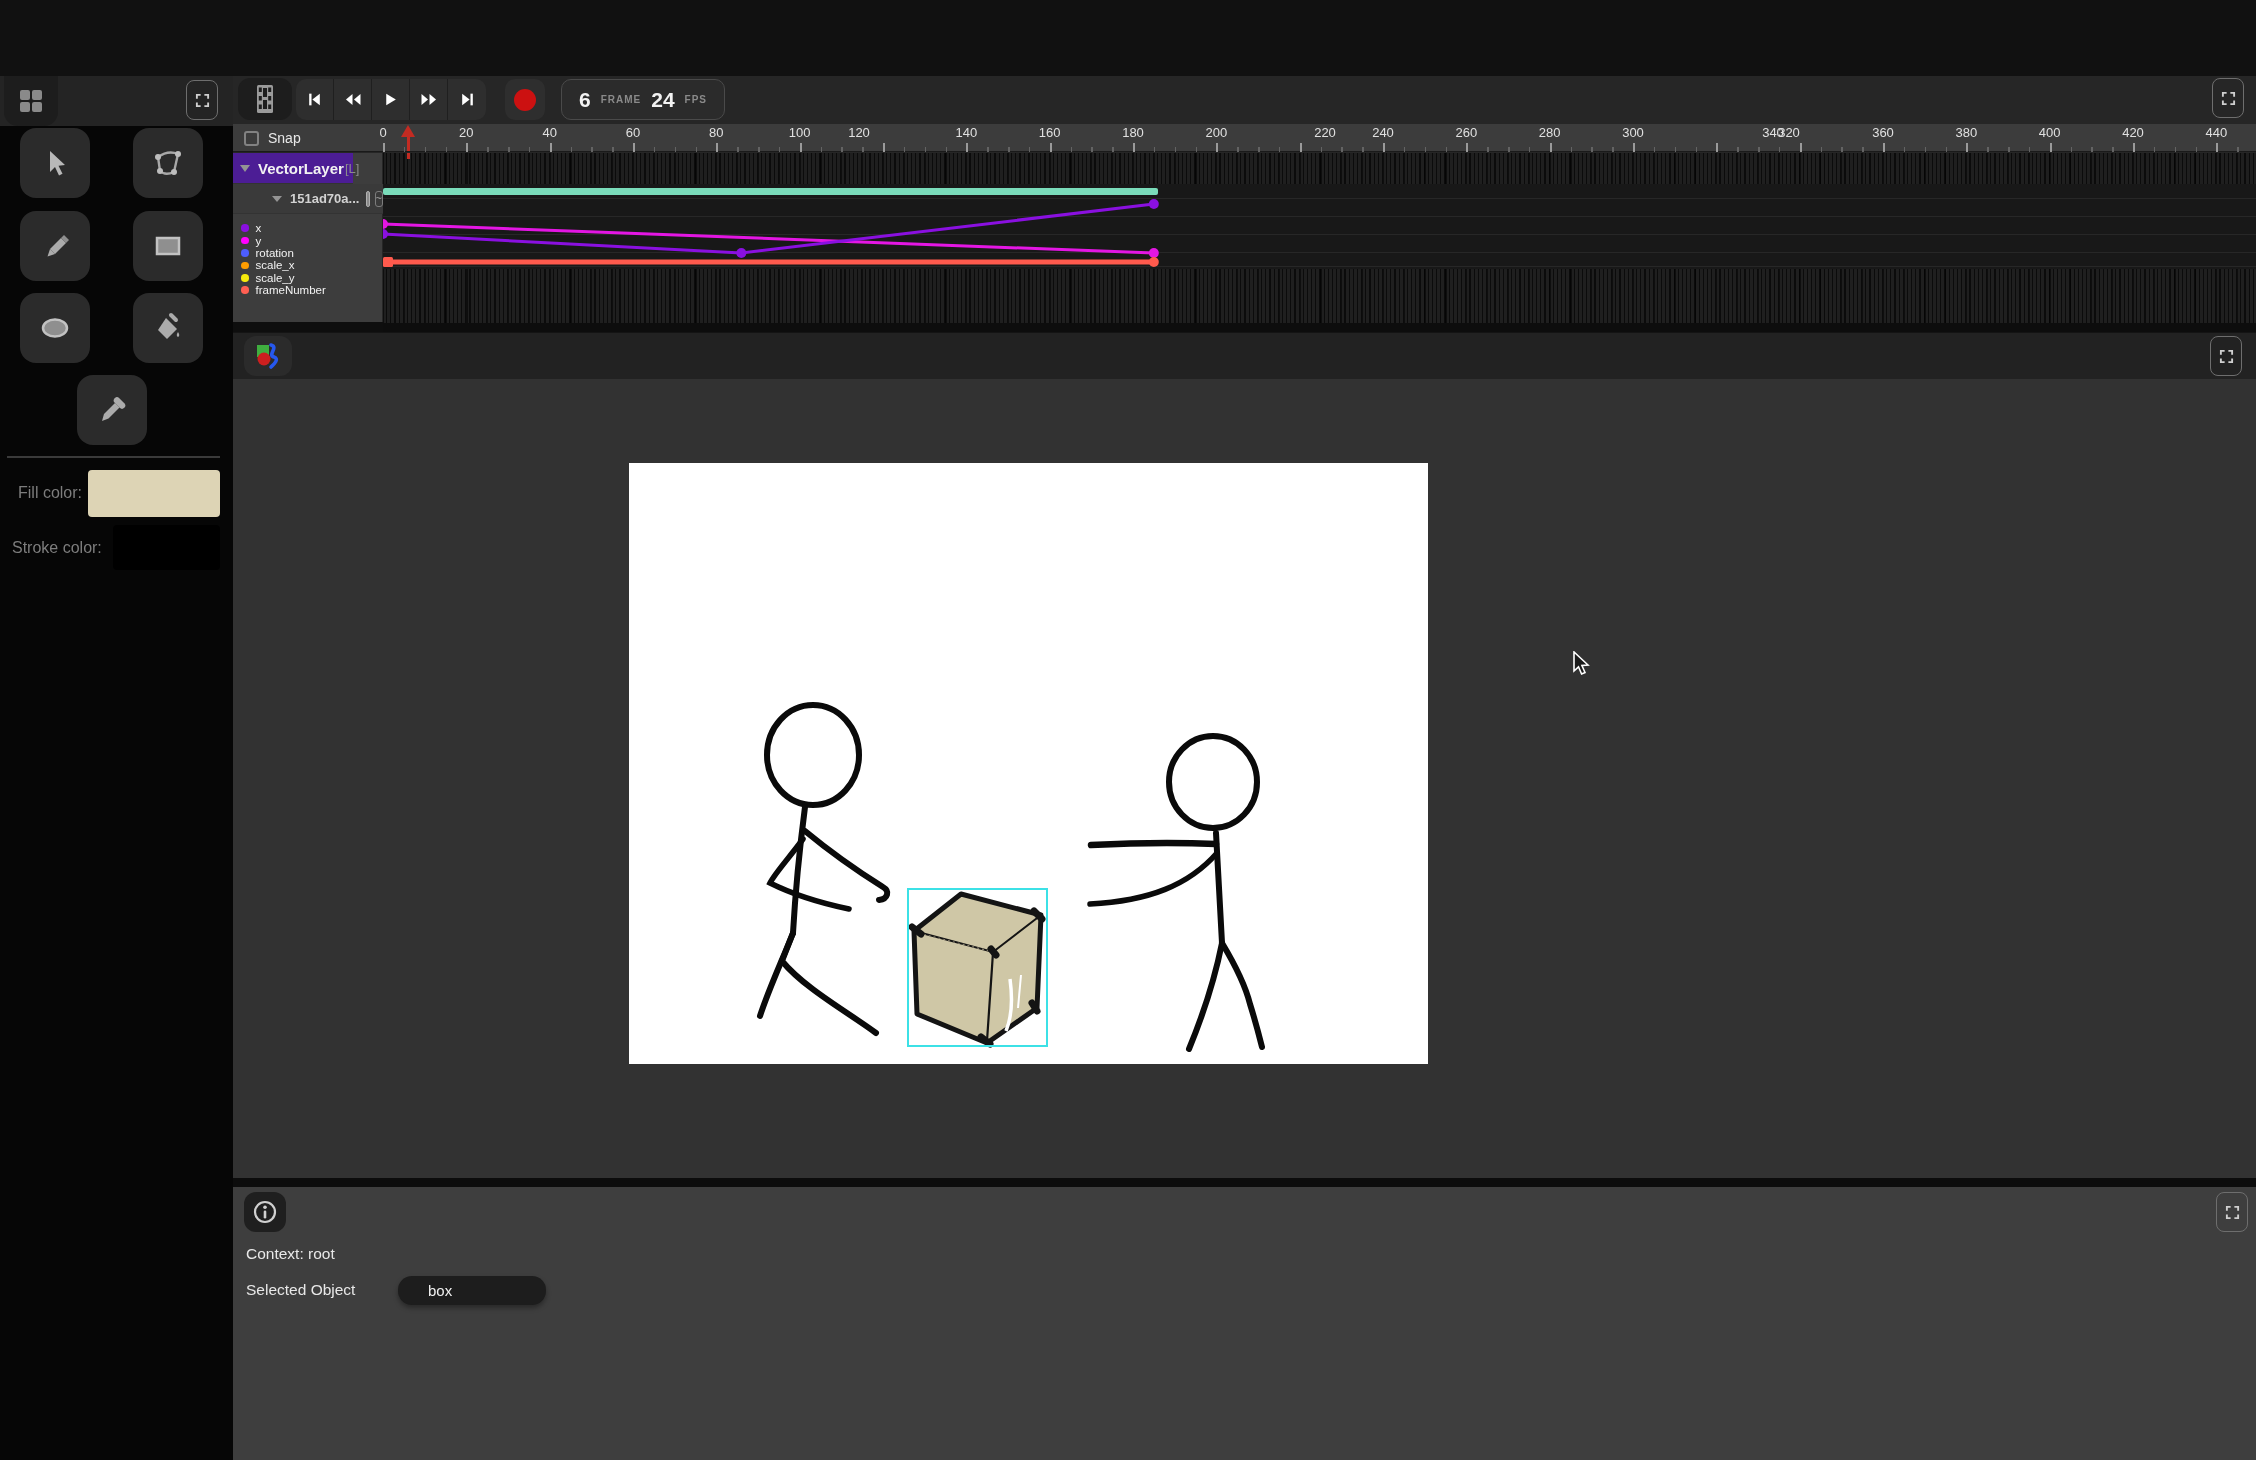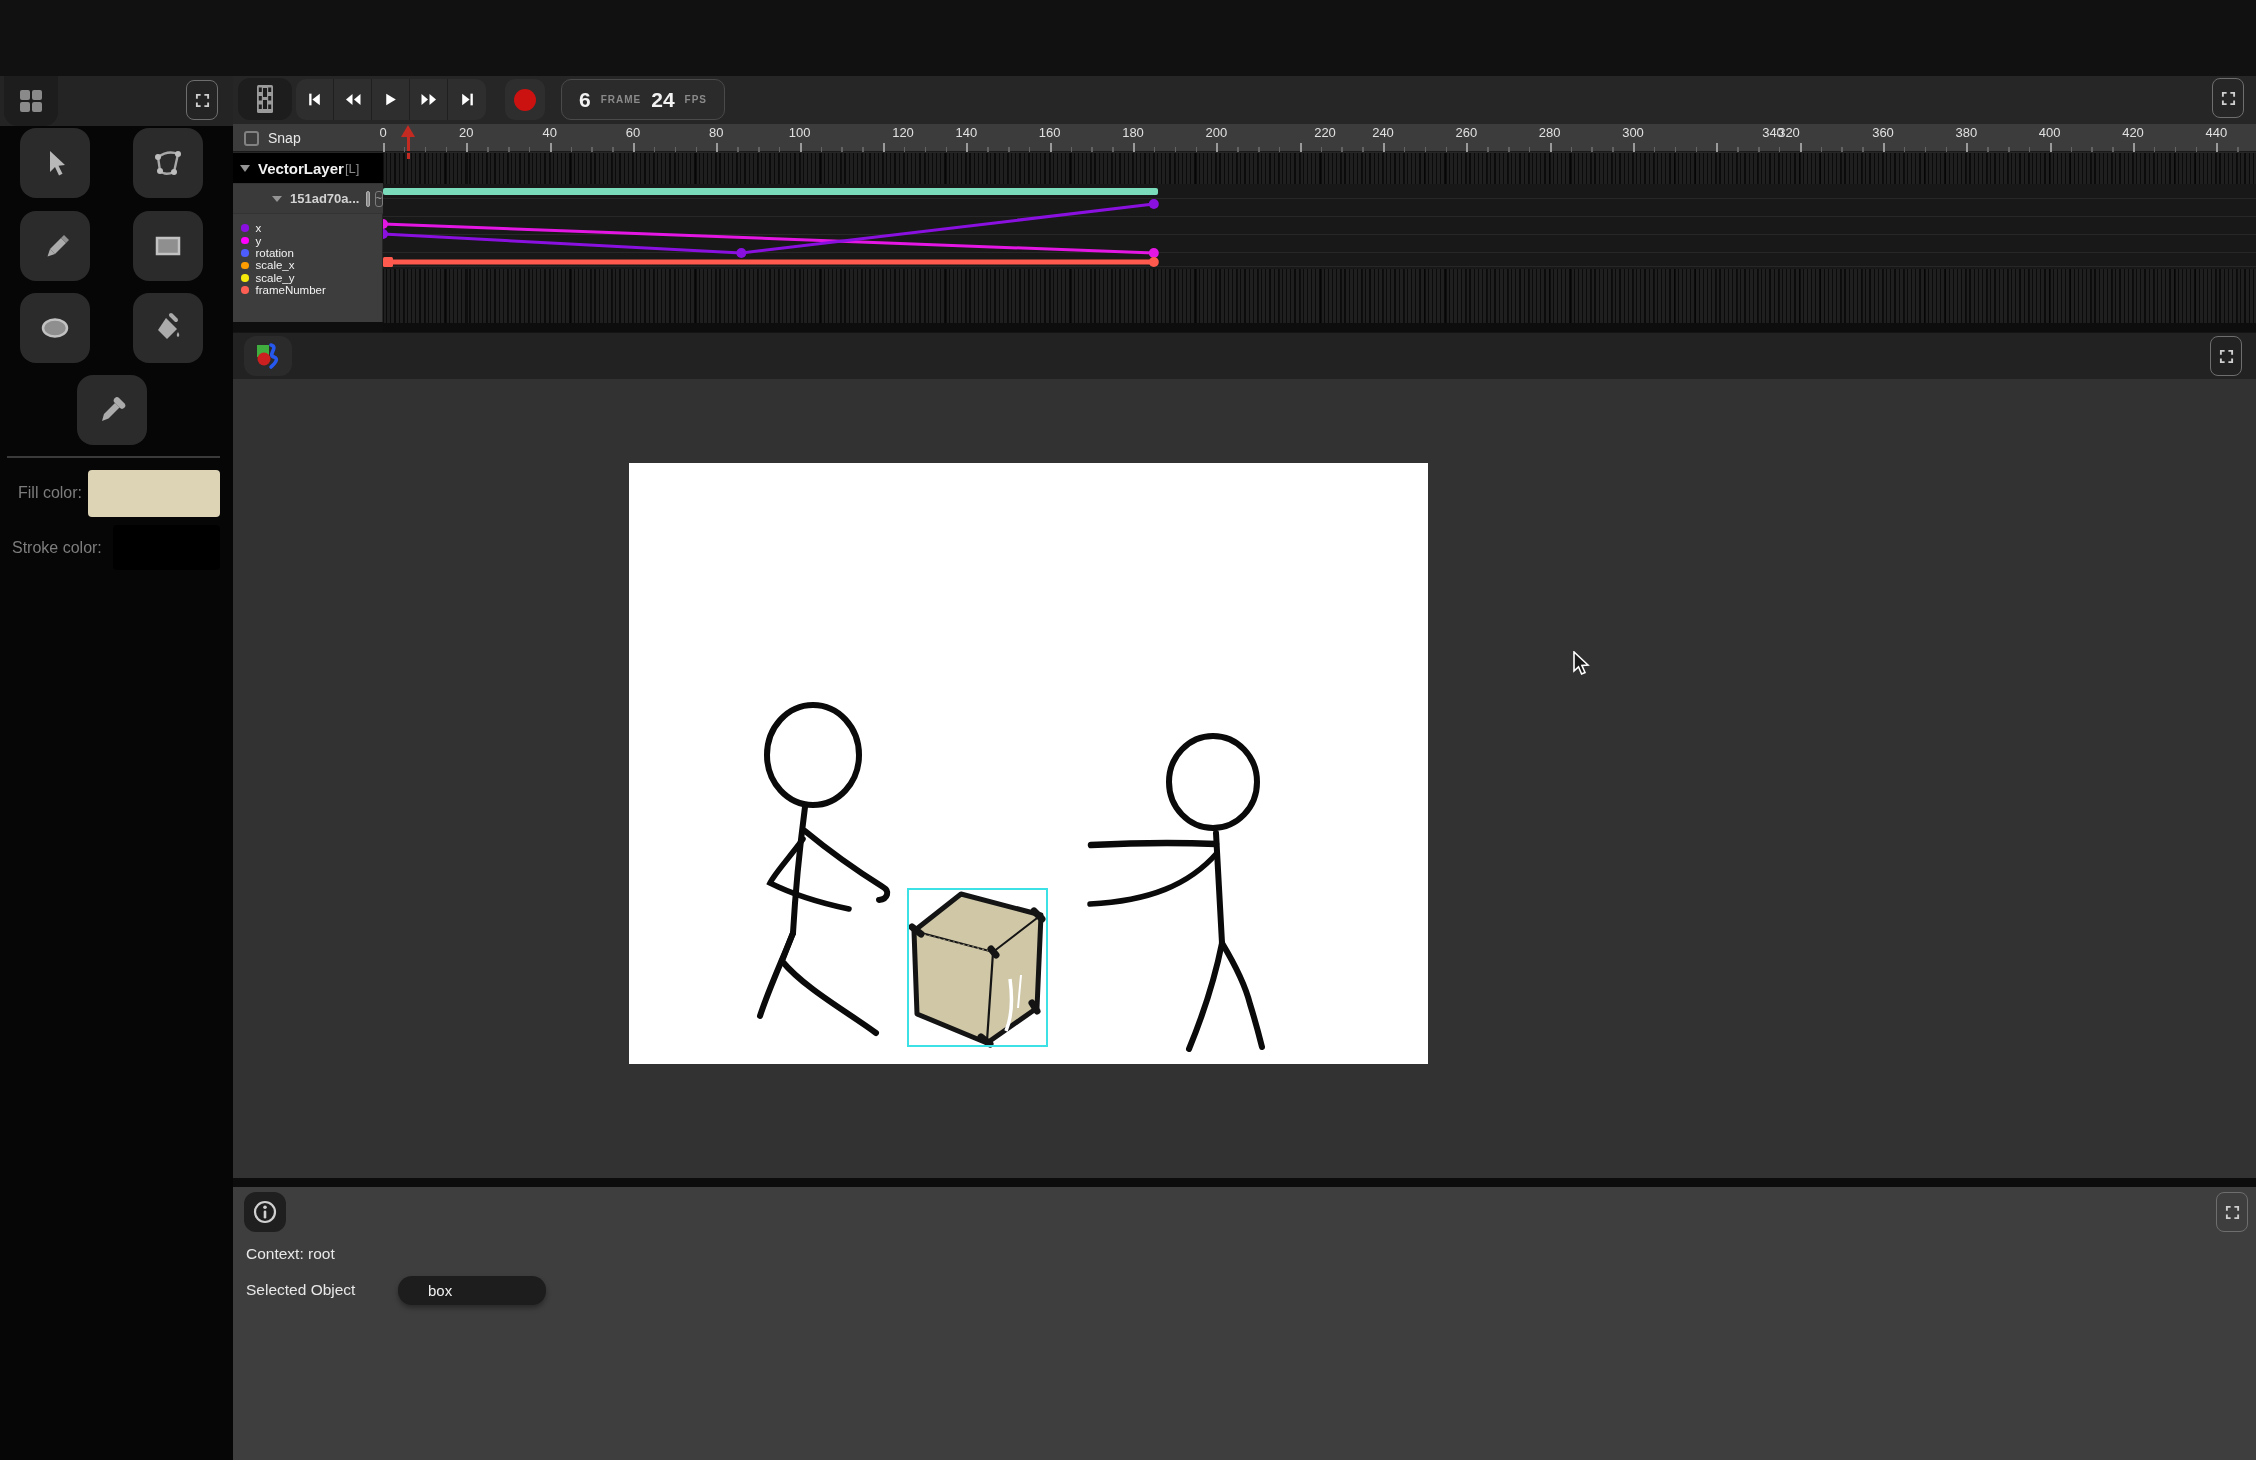--- a/index.html
+++ b/index.html
@@ -63,21 +63,21 @@
   .r-tick-major { position:absolute; bottom:0; width:2px; height:9px; background:#9a9a9a; }
   .r-tick-minor { position:absolute; bottom:0; width:1.5px; height:5px; background:#636363; }
   .playhead { position:absolute; top:1px; transform:translateX(-50%); width:14px; height:26px; }
   .ph-head { position:absolute; left:0; top:0; width:0; height:0;
              border-left:7px solid transparent; border-right:7px solid transparent; border-bottom:12px solid #c32b22; }
   .ph-stem { position:absolute; left:5.5px; top:11px; width:3px; height:15px; background:#c32b22; }
 
   
   .tl-content { position:absolute; left:0; top:77px; width:2023px; height:179px; background:#0e0e0e; }
   .names-col { position:absolute; left:0; top:0; width:150px; height:169px; background:#3d3d3d; border-right:1px solid #262626; }
-  .row-layer { position:absolute; left:0; top:0; width:150px; height:31px; background:#000000;
+  .row-layer { position:absolute; left:0; top:0; width:120px; height:31px; background:#4c1d95;
                display:flex; align-items:center; border-bottom:1px solid #333; }
   .row-object { position:absolute; left:0; top:31px; width:150px; height:30px; background:#3a3a3a;
                 display:flex; align-items:center; border-bottom:1px solid #333; }
   .tri { width:0; height:0; border-left:5.5px solid transparent; border-right:5.5px solid transparent;
          border-top:7px solid #949494; margin-right:8px; }
   .layer-name { color:#f2f2f2; font-size:15px; font-weight:bold; }
   .layer-badge { color:#8b8b8b; font-size:13px; margin-left:1px; }
   .object-name { color:#d2d2d2; font-size:13px; font-weight:bold; }
   .mini-btn-solid { width:16px; height:16px; background:#8a8a8a; border:1.5px solid #b0b0b0; border-radius:3px; margin-left:7px; }
   .mini-btn-outline { width:16px; height:16px; border:1.5px solid #7c7c7c; border-radius:3px; margin-left:5px;
@@ -304,21 +304,21 @@
             <div class="r-label" style="left: 333.336px;">80</div>
             <div class="r-tick-minor" style="left: 354.169px;"></div>
             <div class="r-tick-minor" style="left: 375.003px;"></div>
             <div class="r-tick-minor" style="left: 395.836px;"></div>
             <div class="r-tick-major" style="left: 416.67px;"></div>
             <div class="r-label" style="left: 416.67px;">100</div>
             <div class="r-tick-minor" style="left: 437.503px;"></div>
             <div class="r-tick-minor" style="left: 458.337px;"></div>
             <div class="r-tick-minor" style="left: 479.17px;"></div>
             <div class="r-tick-major" style="left: 500.004px;"></div>
-            <div class="r-label" style="left: 520px;">120</div>
+            <div class="r-label" style="left: 476px;">120</div>
             <div class="r-tick-minor" style="left: 520.837px;"></div>
             <div class="r-tick-minor" style="left: 541.671px;"></div>
             <div class="r-tick-minor" style="left: 562.504px;"></div>
             <div class="r-tick-major" style="left: 583.338px;"></div>
             <div class="r-label" style="left: 583.338px;">140</div>
             <div class="r-tick-minor" style="left: 604.171px;"></div>
             <div class="r-tick-minor" style="left: 625.005px;"></div>
             <div class="r-tick-minor" style="left: 645.838px;"></div>
             <div class="r-tick-major" style="left: 666.672px;"></div>
             <div class="r-label" style="left: 666.672px;">160</div>

